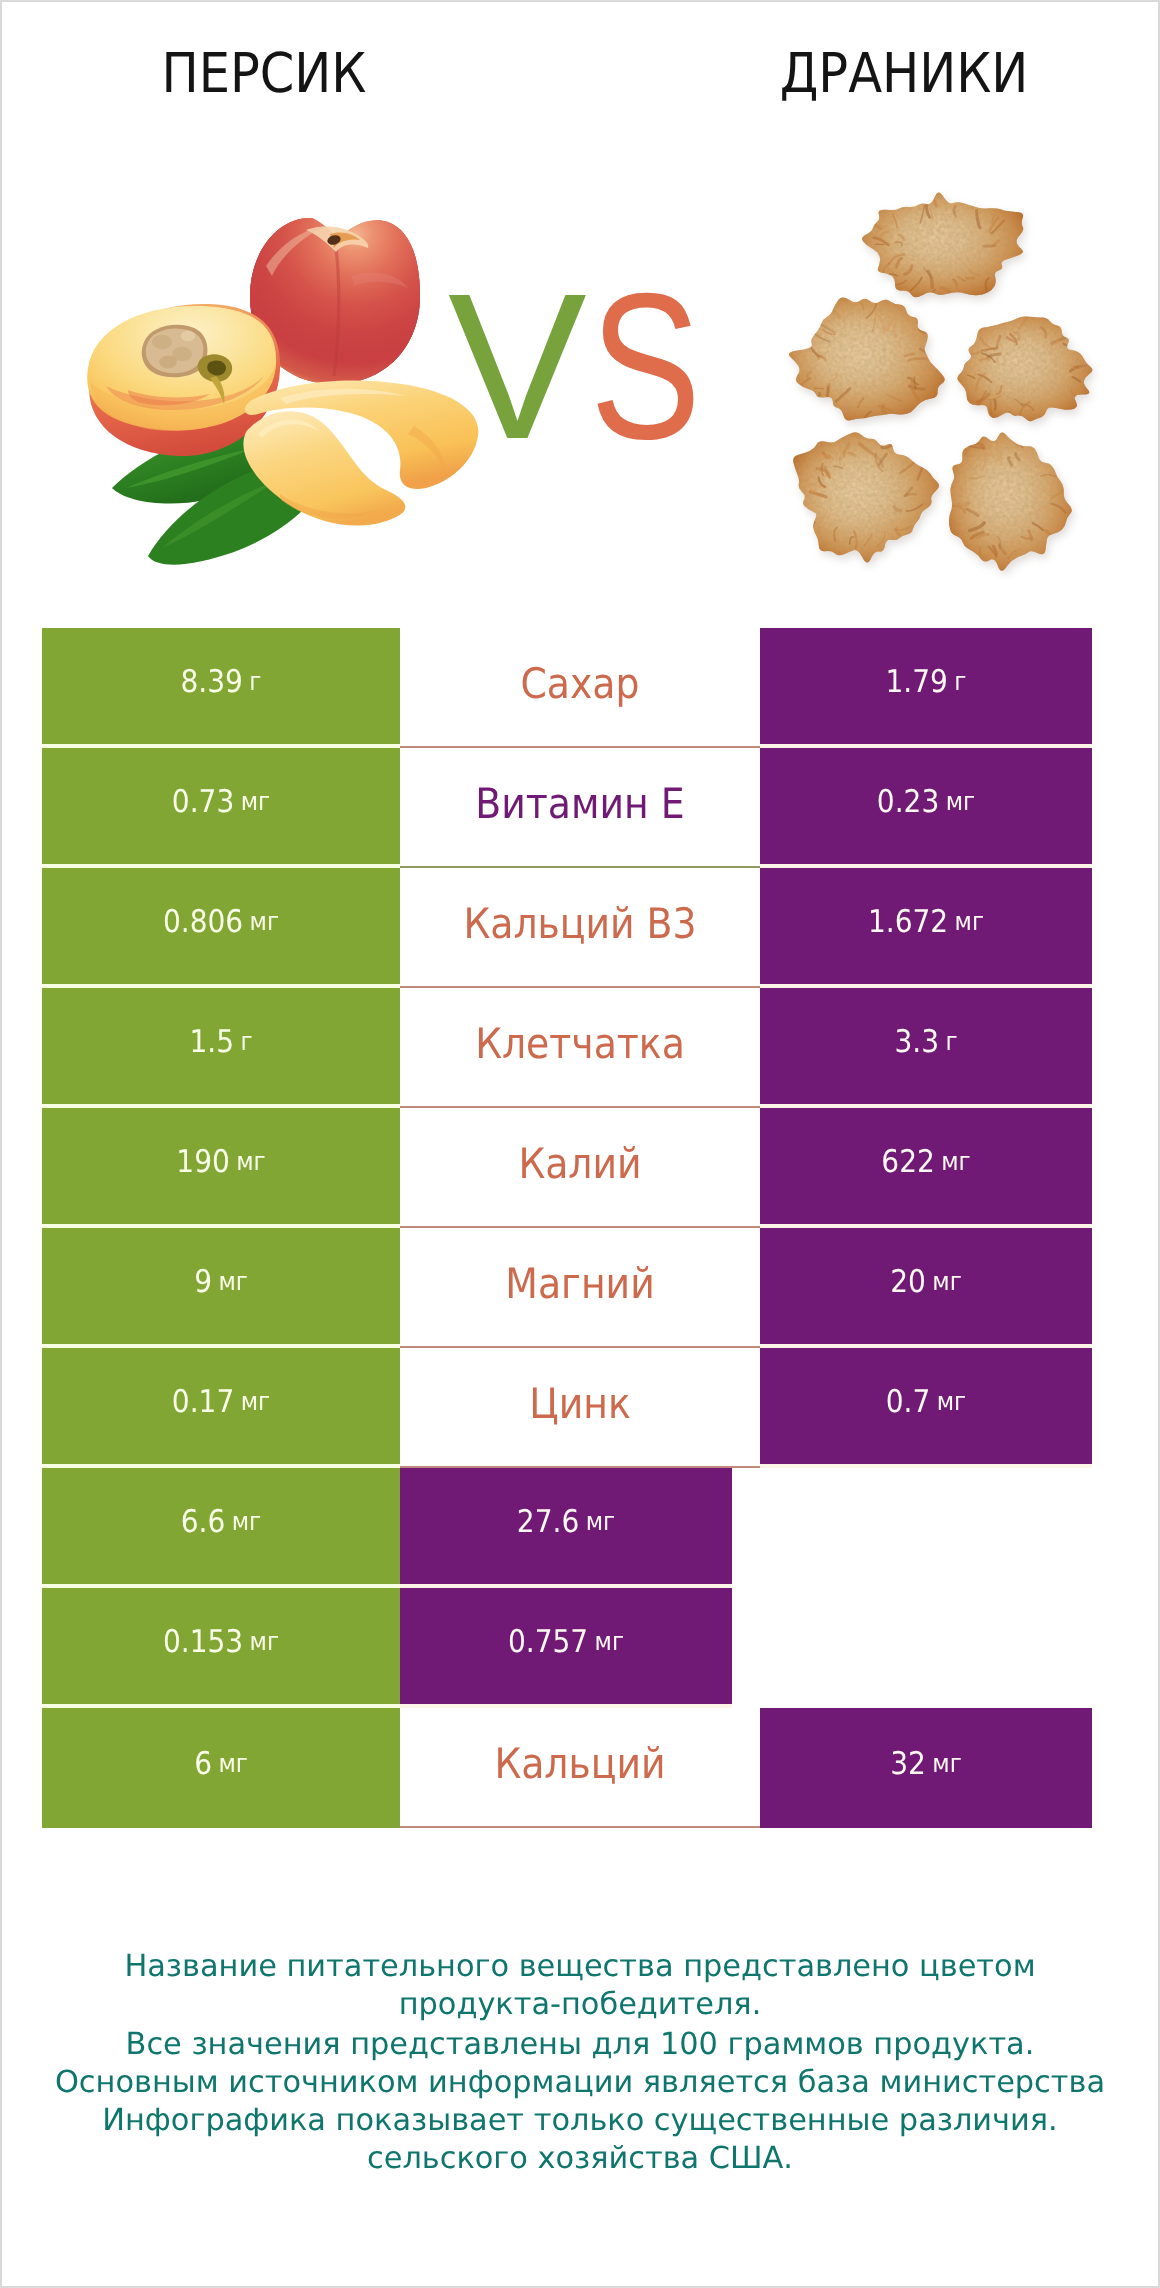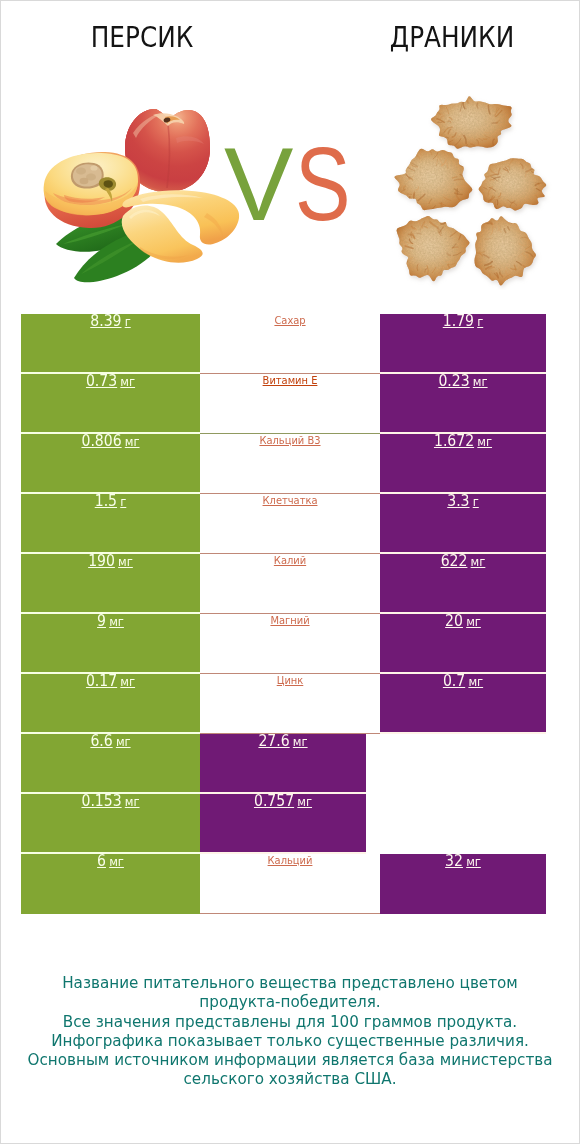--- a/index.html
+++ b/index.html
@@ -7,40 +7,40 @@
     width:580px; height:1144px;
     background:#ffffff;
     font-family:"Liberation Sans", sans-serif;
     -webkit-font-smoothing:antialiased;
     overflow:hidden;
   }
   .page { position:relative; width:578px; height:1142px; border:1px solid #d9d9d9; background:#fff; box-sizing:content-box; }
   .hero { position:relative; height:290px; }
   .title { position:absolute; top:22.5px; font-family:"DejaVu Sans Condensed","DejaVu Sans",sans-serif;
            font-size:27.5px; font-weight:400; color:#141414; text-align:center; line-height:1; }
-  .title-left { left:36px; width:210px; }
+  .title-left { left:26px; width:210px; }
   .title-right { left:346px; width:210px; }
   .vs { position:absolute; font-family:"Liberation Sans",sans-serif; font-weight:400; line-height:1;
         font-size:104px; }
   .vs-v { left:223px; top:131px; color:#78a23c; }
   .vs-s { left:294px; top:131px; color:#df6c4b; transform:scaleX(0.80); transform-origin:0 0; }
   .img-left { position:absolute; left:30px; top:95px; width:220px; height:195px; }
   .img-right { position:absolute; left:389px; top:89px; width:170px; height:200px; }
 
   .table { position:absolute; left:20px; top:313px; width:538px; }
   .row { display:flex; height:60px; }
-  .cell { box-sizing:border-box; display:flex; justify-content:center; padding-bottom:3px;text-decoration:underline; }
+  .cell { box-sizing:border-box; display:flex; align-items:center; justify-content:center; padding-bottom:3px; }
   .val { font-family:"DejaVu Sans Condensed","DejaVu Sans",sans-serif; font-size:15.6px; font-weight:400; line-height:1; }
   .unit { font-family:"DejaVu Sans Condensed","DejaVu Sans",sans-serif; font-size:12.8px; font-weight:400; margin-left:3.2px; }
   .c-left { width:179px; color:#f9ffea; background:#82a633; border-bottom:2px solid #f7ffe2; }
   .c-mid  { width:180px; color:#cd6a4d; background:#fff; border-bottom:1px solid #c08878;
-            font-family:"DejaVu Sans Condensed","DejaVu Sans",sans-serif; font-size:11px; font-weight:400; padding-bottom:4px; }
+            font-family:"DejaVu Sans Condensed","DejaVu Sans",sans-serif; font-size:21px; font-weight:400; padding-bottom:4px; }
   .c-right{ width:166px; color:#fff8f0; background:#701a75; border-bottom:2px solid #fff4e8; }
   .row:last-child .c-left, .row:last-child .c-right { border-bottom:none; }
-  .c-mid.green { color:#c2410c; border-bottom-color:#909a60; }
+  .c-mid.green { color:#701a75; border-bottom-color:#909a60; }
 
   .footer { position:absolute; left:0; top:973px; width:578px; text-align:center;
             font-family:"DejaVu Sans", sans-serif; font-size:15.2px; font-weight:400;
             color:#0f766e; line-height:19.3px; }
 </style>
 </head>
 <body>
 
 <div class="page">
   <div class="hero">
@@ -567,17 +567,17 @@
           <span class="val">32</span>
           <span class="unit">мг</span>
         </div>
       </div>
     </div>
 
   <div class="footer" id="footer">
       <div>Название питательного вещества представлено цветом</div>
       <div>продукта-победителя.</div>
       <div>Все значения представлены для 100 граммов продукта.</div>
+      <div>Основным источником информации является база министерства</div>
       <div>Инфографика показывает только существенные различия.</div>
-      <div>Основным источником информации является база министерства</div>
       <div>сельского хозяйства США.</div>
     </div>
 </div>
 
 </body></html>

